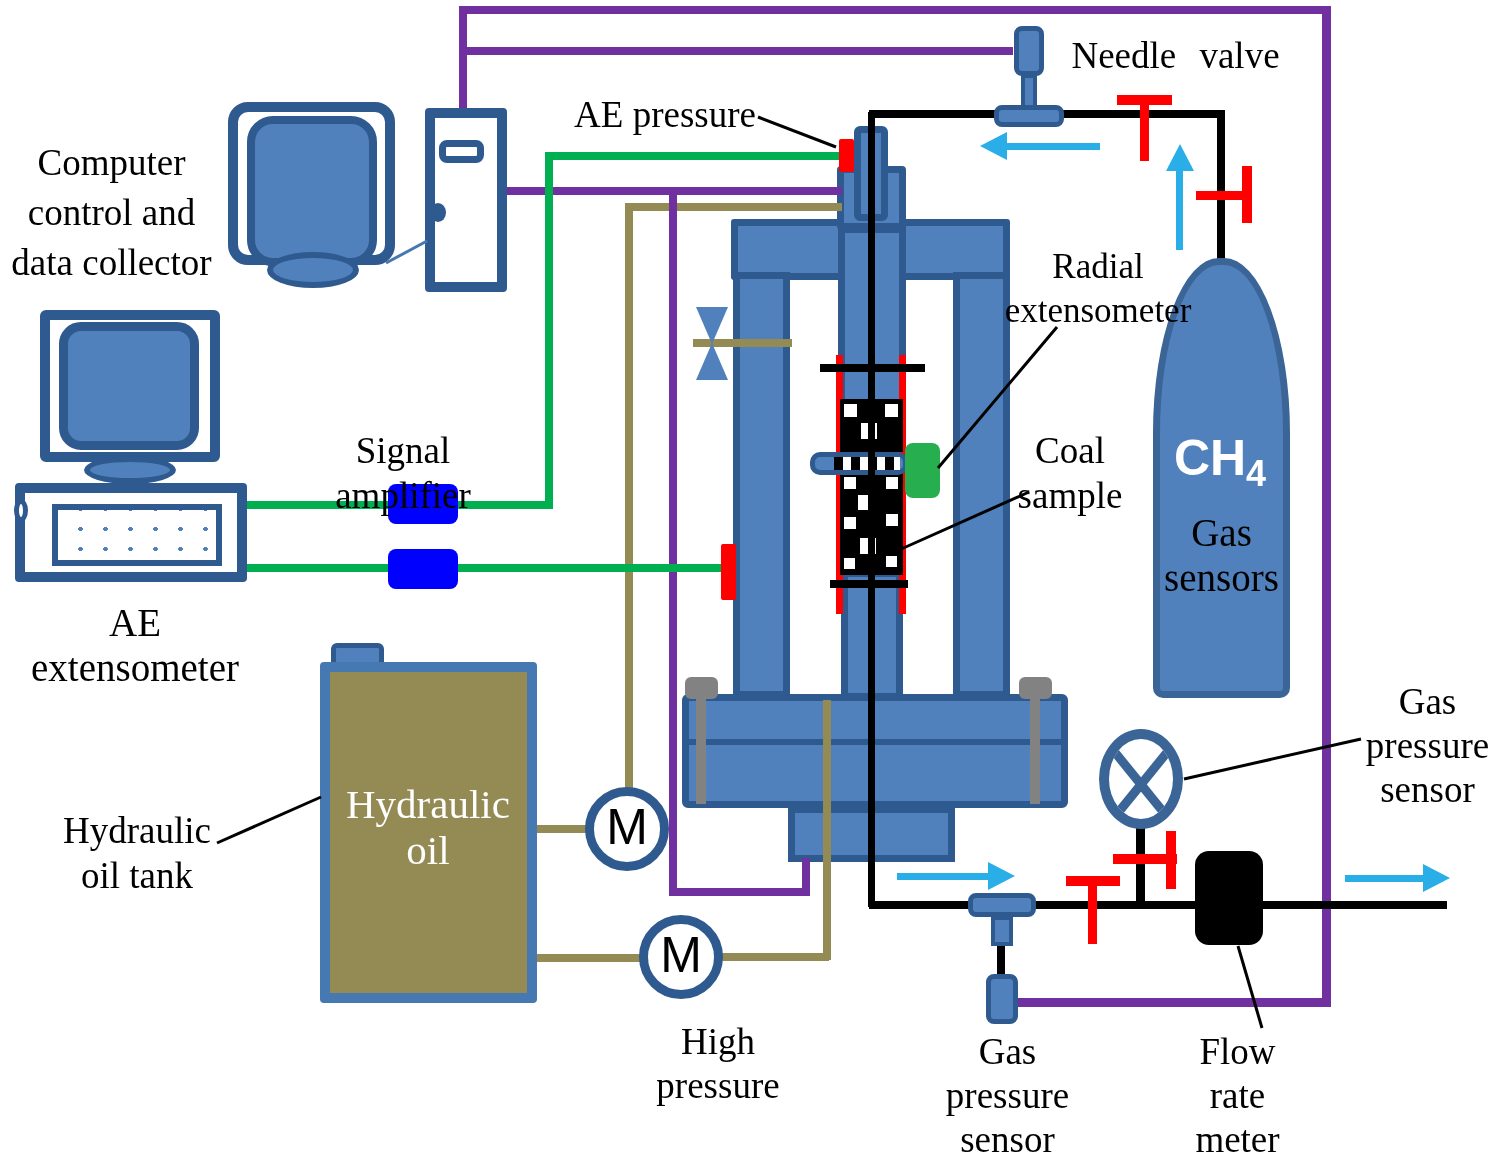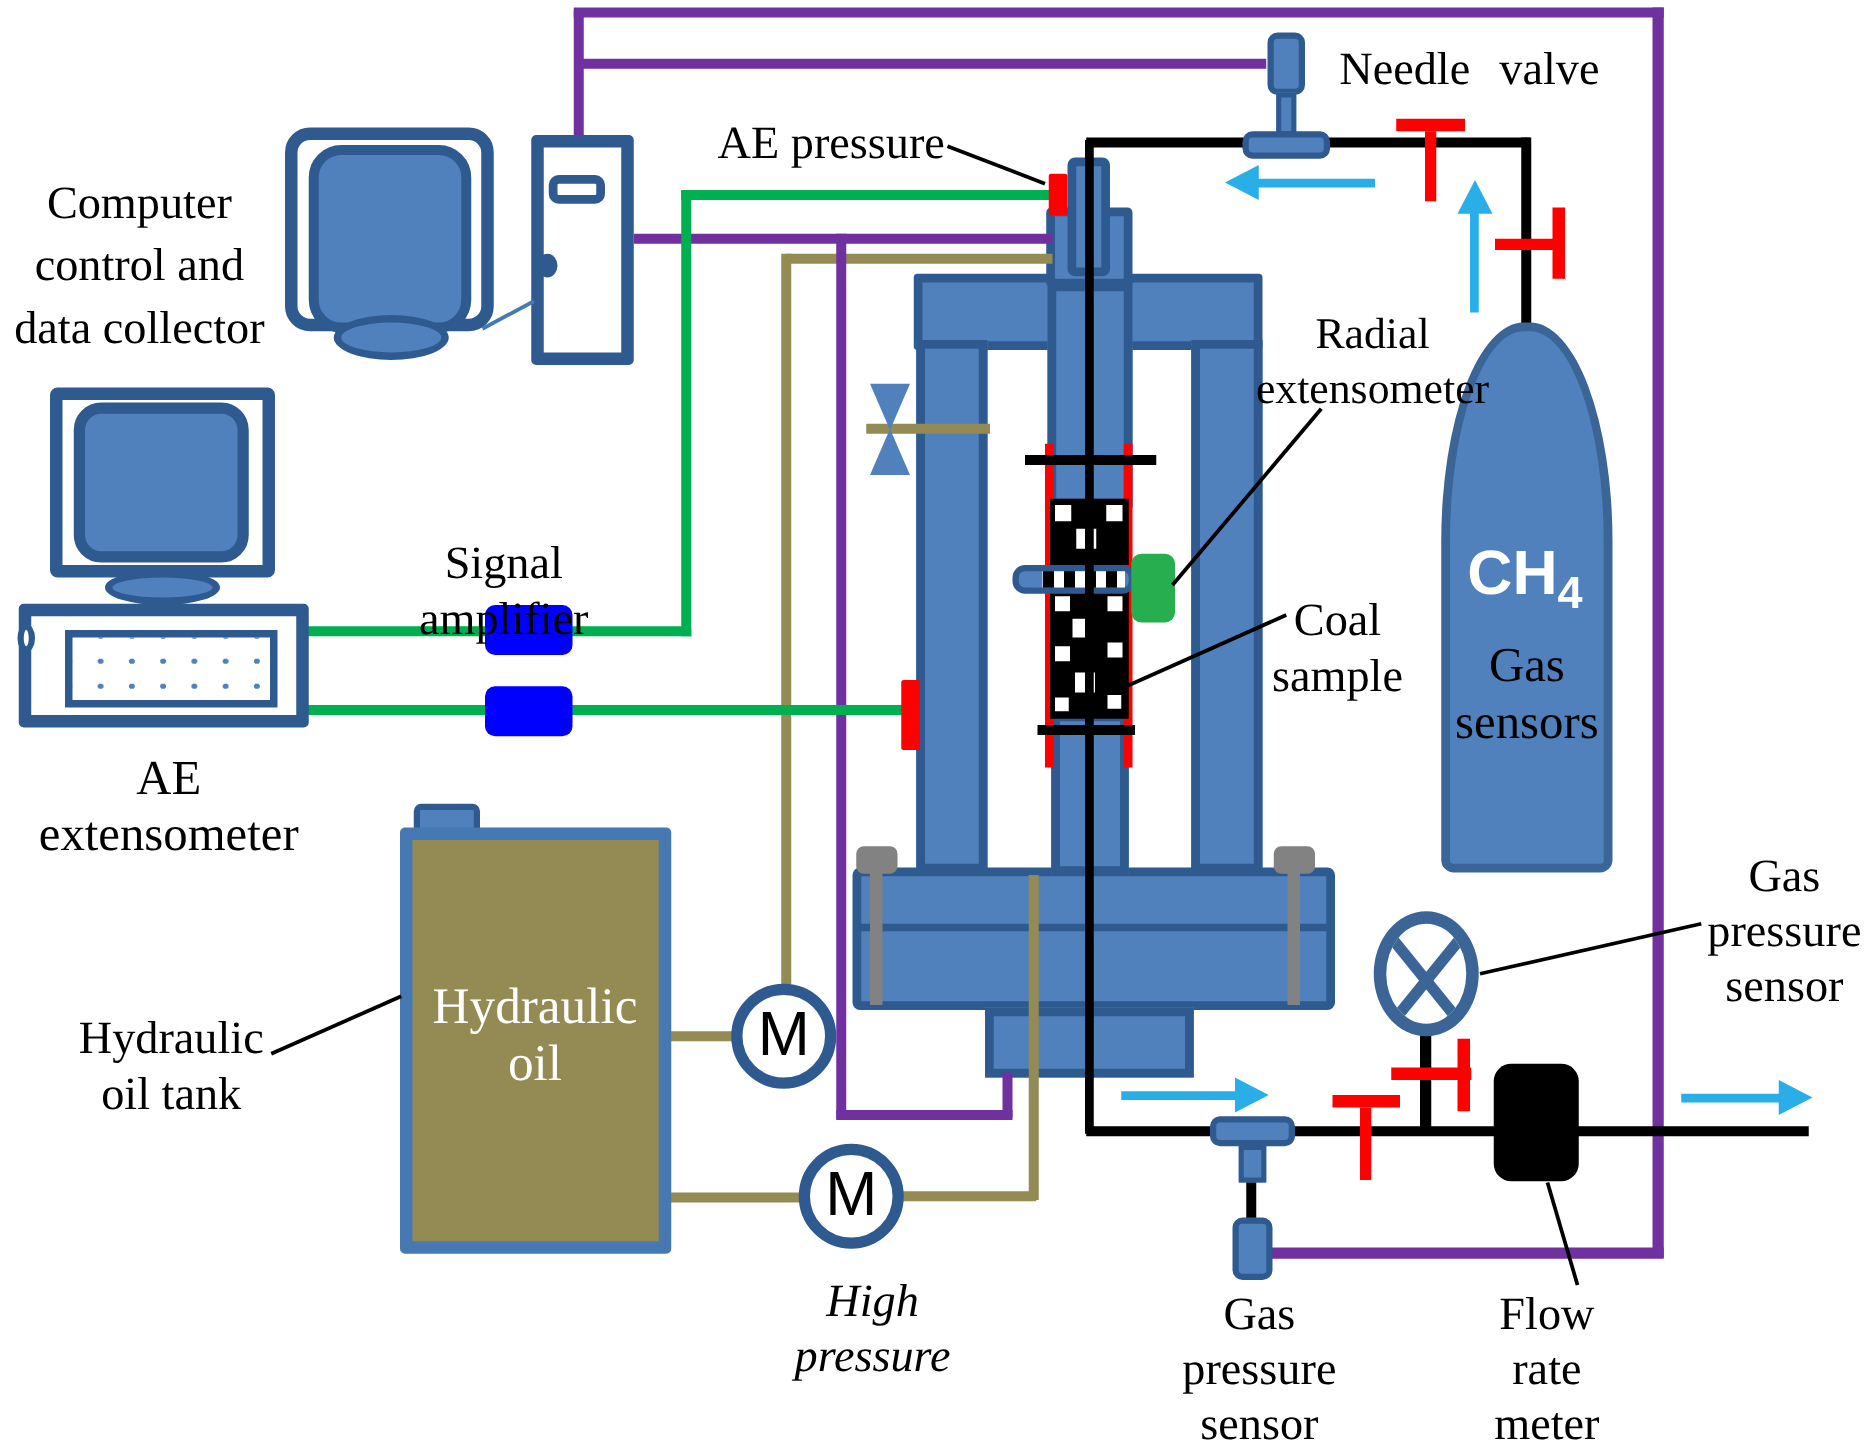--- a/index.html
+++ b/index.html
@@ -184,29 +184,29 @@
     <div>data collector</div>
   </div>
   <div class="label" style="left:570px;top:92px;width:190px;">AE pressure</div>
   <div class="label wsp" style="left:1068px;top:33px;width:215px;">Needle valve</div>
   <div class="label wsp" style="left:278px;top:428px;width:250px;">Signal amplifier</div>
   <div class="label" style="left:10px;top:600px;width:250px;font-size:39px;">AE extensometer</div>
   <div class="label" style="left:1000px;top:245px;width:196px;font-size:35px;line-height:44px;">
     <div>Radial</div>
     <div>extensometer</div>
   </div>
-  <div class="label" style="left:1008px;top:474px;width:124px;line-height:45px;">
+  <div class="label" style="left:1008px;top:428px;width:124px;line-height:45px;">
     <div>Coal</div>
     <div>sample</div>
   </div>
   <div class="label" style="left:38px;top:808px;width:198px;line-height:45px;">
     <div>Hydraulic</div>
     <div>oil tank</div>
   </div>
-  <div class="label" style="left:608px;top:1020px;width:180px;line-height:44px;font-style:italic;">
+  <div class="label" style="left:628px;top:1020px;width:180px;line-height:44px;">
     <div>High</div>
     <div>pressure</div>
   </div>
   <div class="label" style="left:915px;top:1030px;width:185px;line-height:44px;">
     <div>Gas</div>
     <div>pressure</div>
     <div>sensor</div>
   </div>
   <div class="label" style="left:1150px;top:1030px;width:175px;line-height:44px;">
     <div>Flow</div>

